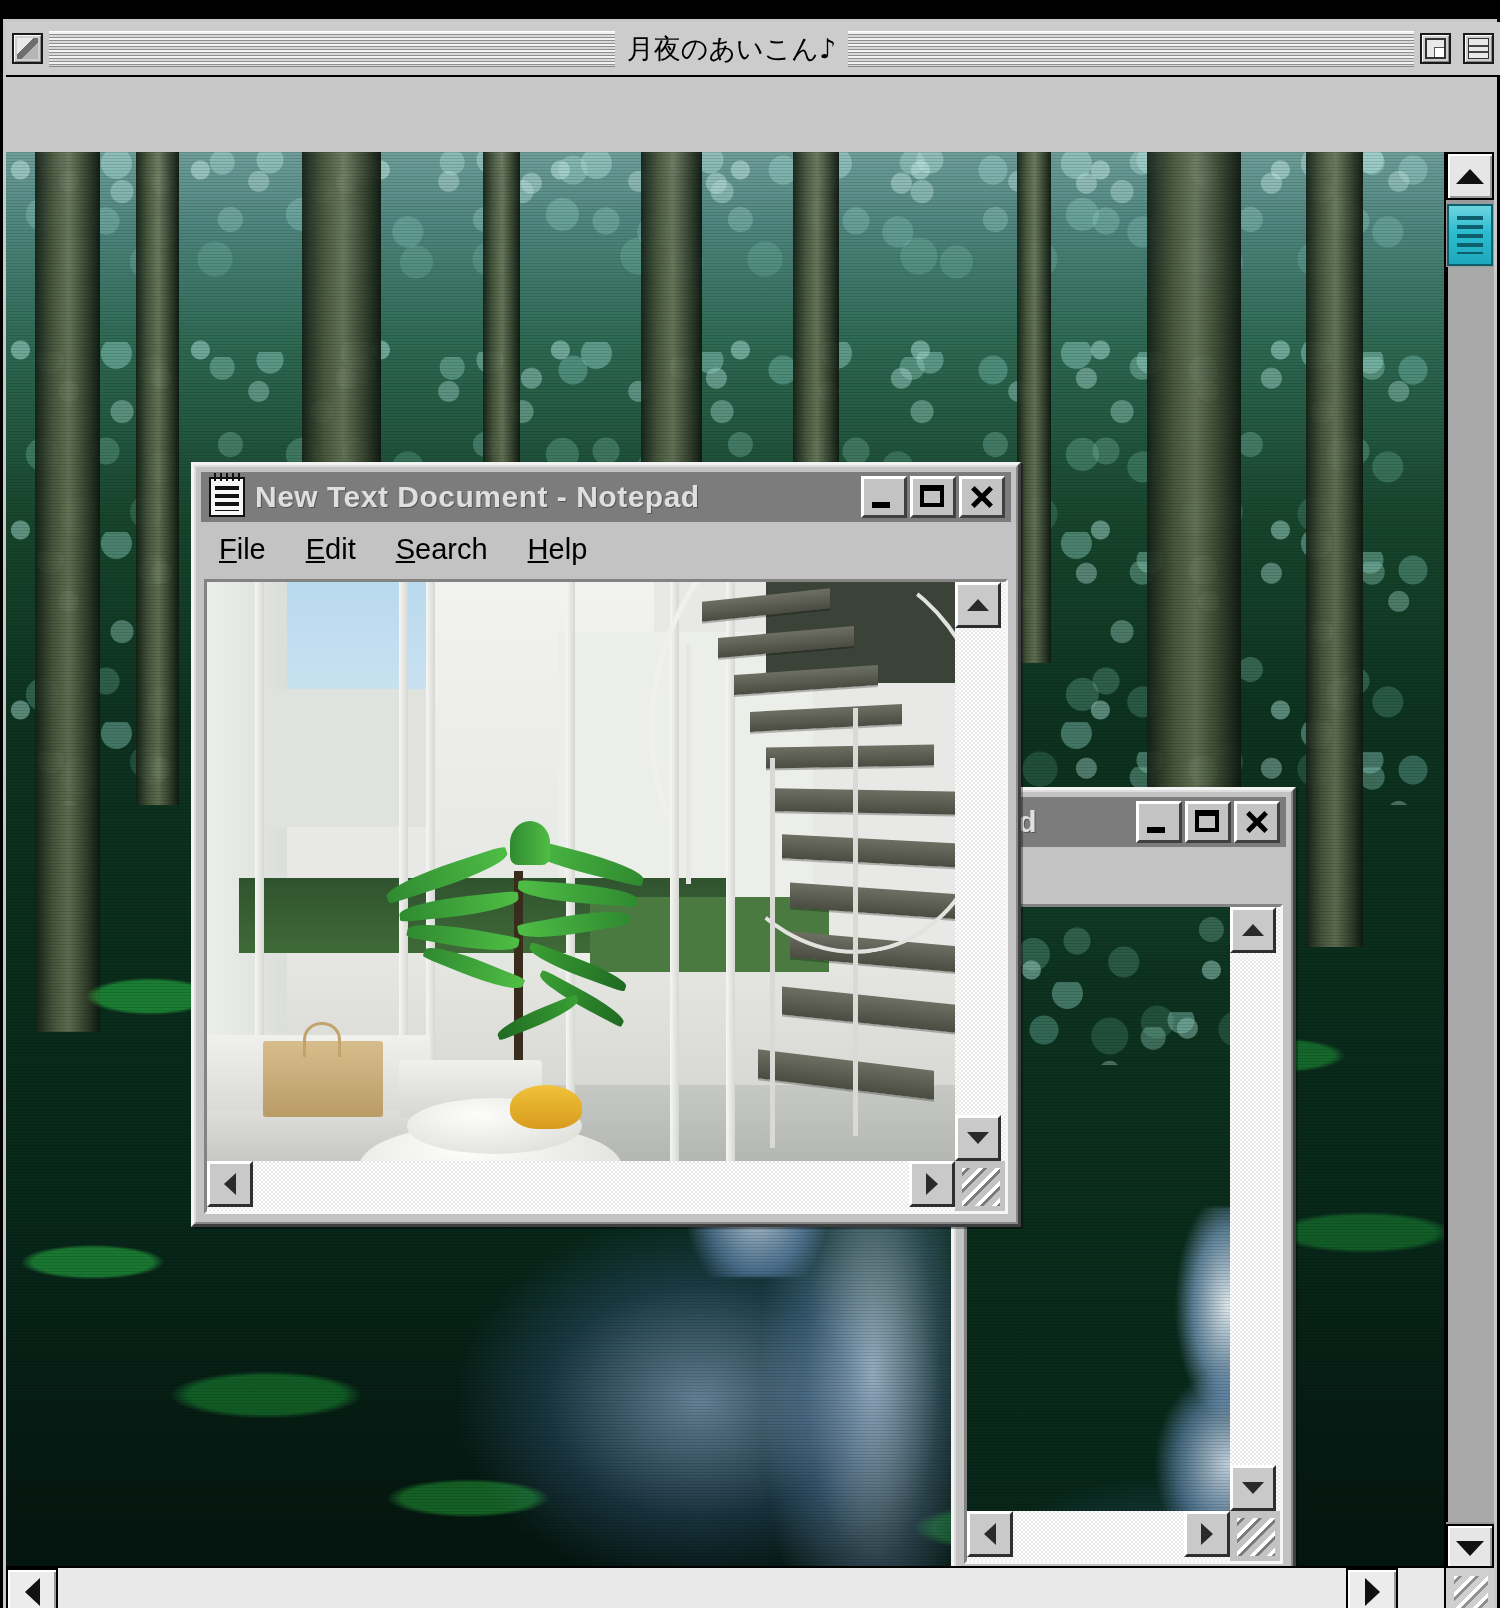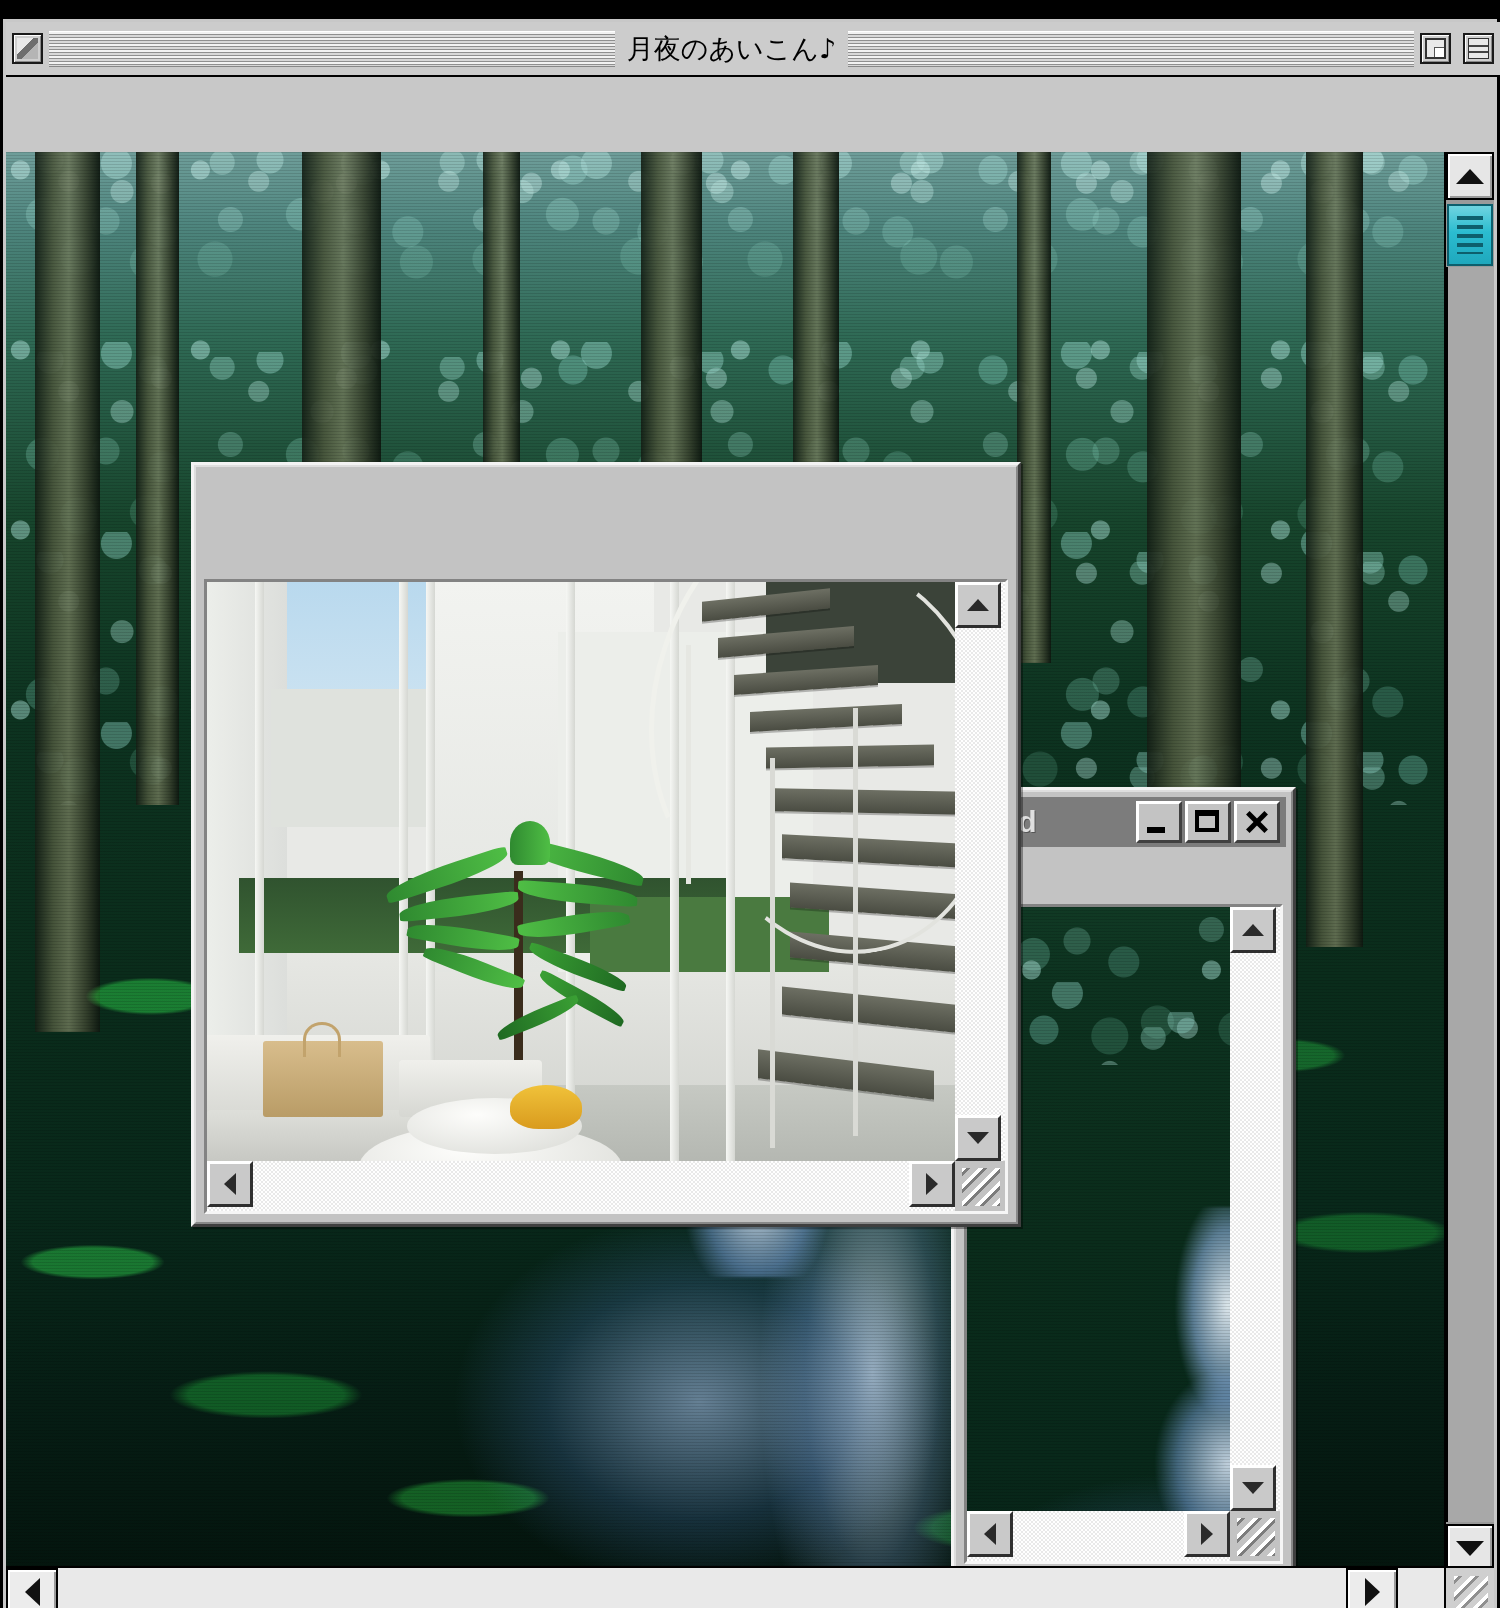--- a/index.html
+++ b/index.html
@@ -478,21 +478,36 @@
               </div>
           </div>
           <div class="w95-corner"></div>
         </div>
       </div>
     </div>
 
     <div class="win95" id="notepad1">
       <div class="win95-inner">
 
-
+        <div class="w95-title">
+          <div class="w95-icon"></div>
+          <div class="w95-title-text">New Text Document - Notepad</div>
+          <div class="w95-btns">
+            <div class="w95-btn min"></div>
+            <div class="w95-btn max"></div>
+            <div class="w95-btn cls"></div>
+          </div>
+        </div>
+
+        <div class="w95-menu">
+          <div class="w95-menu-item"><u>F</u><span>ile</span></div>
+          <div class="w95-menu-item"><u>E</u><span>dit</span></div>
+          <div class="w95-menu-item"><u>S</u><span>earch</span></div>
+          <div class="w95-menu-item"><u>H</u><span>elp</span></div>
+        </div>
 
         <div class="w95-client">
 
           <div class="interior nofocus">
             <div class="int-floor"></div>
             <div class="int-sky"></div>
             <div class="int-wallL"></div>
             <div class="int-block1"></div>
             <div class="int-block2"></div>
             <div class="int-block3"></div>

